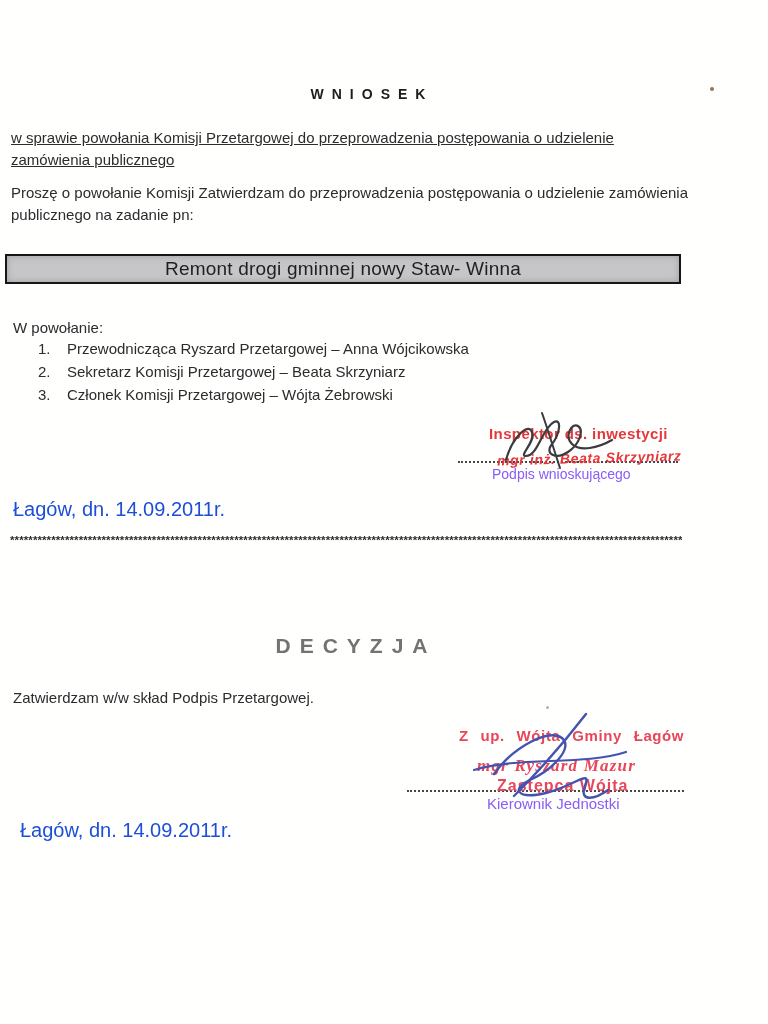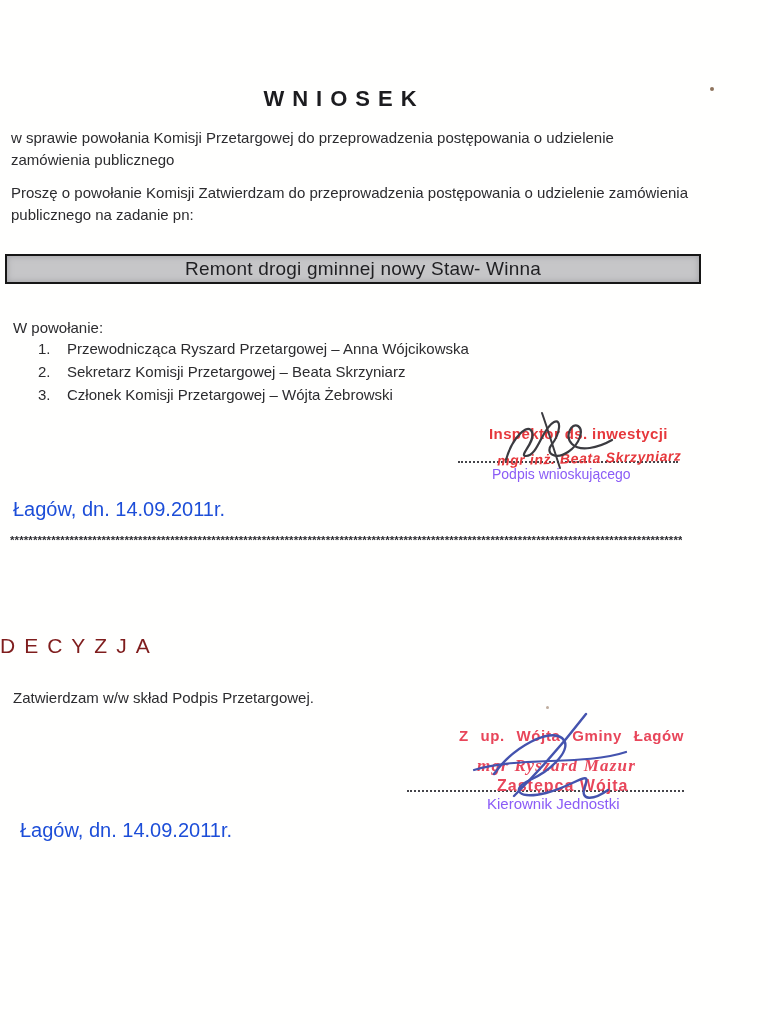--- a/index.html
+++ b/index.html
@@ -7,40 +7,39 @@
   .page {
     position:relative; width:768px; height:1024px; margin:0 auto;
     background:#fffffe; overflow:hidden;
     font-family:"Liberation Sans", sans-serif; color:#2e2e31;
   }
   .abs { position:absolute; }
 
   
   .doc-title {
     left:0; top:86px; width:688px; text-align:center;
-    font-size:22px; font-weight:bold; letter-spacing:8px; color:#1c1c1f;
+    font-size:14px; font-weight:bold; letter-spacing:8px; color:#1c1c1f;padding-left:28px;
   }
   .decision-title {
-    left:0; top:634px; width:712px; 
-    font-size:21px; font-weight:normal; letter-spacing:9px; color:#7f1d1d;
+    left:0; top:634px; width:712px; text-align:center;
+    font-size:21px; font-weight:bold; letter-spacing:9px; color:#737373;
   }
 
   
   .para { font-size:15px; line-height:22px; color:#2c2c2f; }
-  .p-subject { left:11px; top:127px; width:682px; }
+  .p-subject { left:11px; top:127px; width:682px;text-decoration:underline; }
   .p-request { left:11px; top:182px; width:682px; }
   .p-decision { left:13px; top:687px; width:600px; }
 
   
   .task-bar {
     left:5px; top:254px; width:672px; height:26px;
     background:#c6c6c8; border:2px solid #161616;
     display:flex; align-items:center; justify-content:center;
     box-shadow: inset 0 0 6px rgba(120,120,125,.5);
-    padding-left: 20px;
   }
   .task-bar span { font-size:19px; color:#1f1f22; letter-spacing:0.2px; }
 
   
   .committee-heading { left:13px; top:317px; font-size:15px; }
   .member-row { left:38px; width:600px; display:flex; font-size:15px; color:#2c2c2f; }
   .member-row .num { width:29px; flex:none; }
   .row-1 { top:340px; } .row-2 { top:363px; } .row-3 { top:386px; }
 
   

